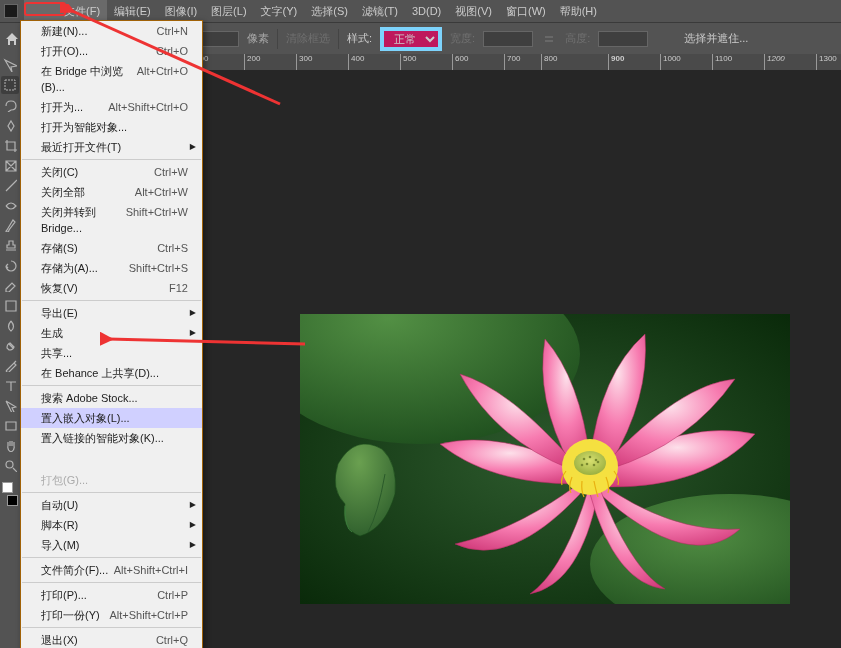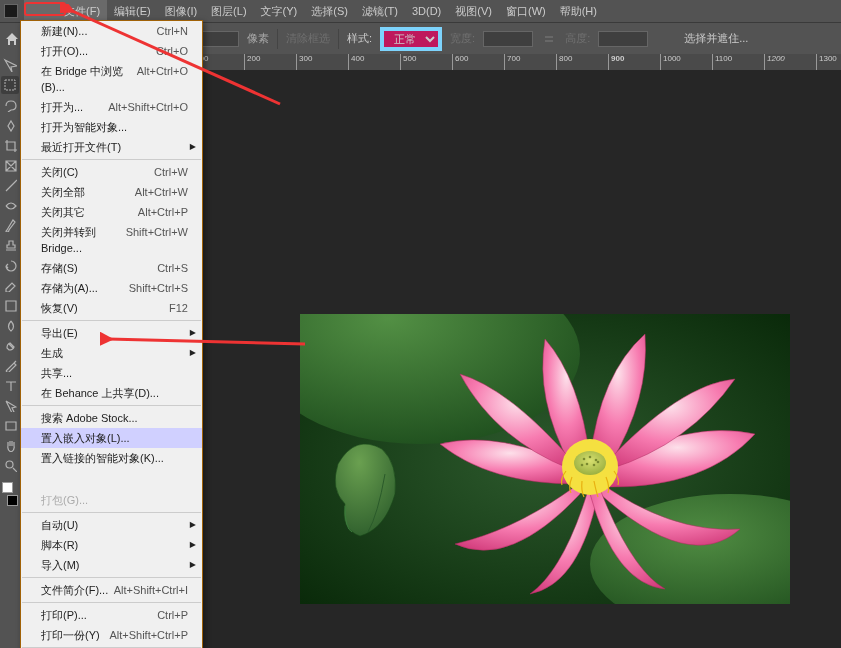--- a/index.html
+++ b/index.html
@@ -212,21 +212,21 @@
         <div class="tick" style="left: 0px;">200</div>
         <div class="tick" style="left: 52px;">100</div>
         <div class="tick" style="left: 104px;">0</div>
         <div class="tick" style="left: 156px;">100</div>
         <div class="tick" style="left: 208px;">200</div>
         <div class="tick" style="left: 260px;">300</div>
         <div class="tick" style="left: 312px;">400</div>
         <div class="tick" style="left: 364px;">500</div>
         <div class="tick" style="left: 416px;">600</div>
         <div class="tick" style="left: 468px;">700</div>
-        <div class="tick" style="left: 520px;">800</div>
+        <div class="tick" style="left: 505px;">800</div>
         <div class="tick" style="left: 572px; font-weight: bold;">900</div>
         <div class="tick" style="left: 624px;">1000</div>
         <div class="tick" style="left: 676px;">1100</div>
         <div class="tick" style="left: 728px; font-style: italic;">1200</div>
         <div class="tick" style="left: 780px;">1300</div>
       </div>
     <div class="ruler-v" id="rulerV">
         <div class="tick" style="top: 455px;">0</div>
         <div class="tick" style="top: 473px;">100</div>
         <div class="tick" style="top: 491px;">200</div>
@@ -333,24 +333,20 @@
     <hr>
     <div class="mi">
       <span>关闭(C)</span>
       <span class="sc">Ctrl+W</span>
     </div>
     <div class="mi">
       <span>关闭全部</span>
       <span class="sc">Alt+Ctrl+W</span>
     </div>
     <div class="mi">
-      <span>关闭其它</span>
-      <span class="sc">Alt+Ctrl+P</span>
-    </div>
-    <div class="mi">
       <span>关闭并转到 Bridge...</span>
       <span class="sc">Shift+Ctrl+W</span>
     </div>
     <div class="mi">
       <span>存储(S)</span>
       <span class="sc">Ctrl+S</span>
     </div>
     <div class="mi">
       <span>存储为(A)...</span>
       <span class="sc">Shift+Ctrl+S</span>

